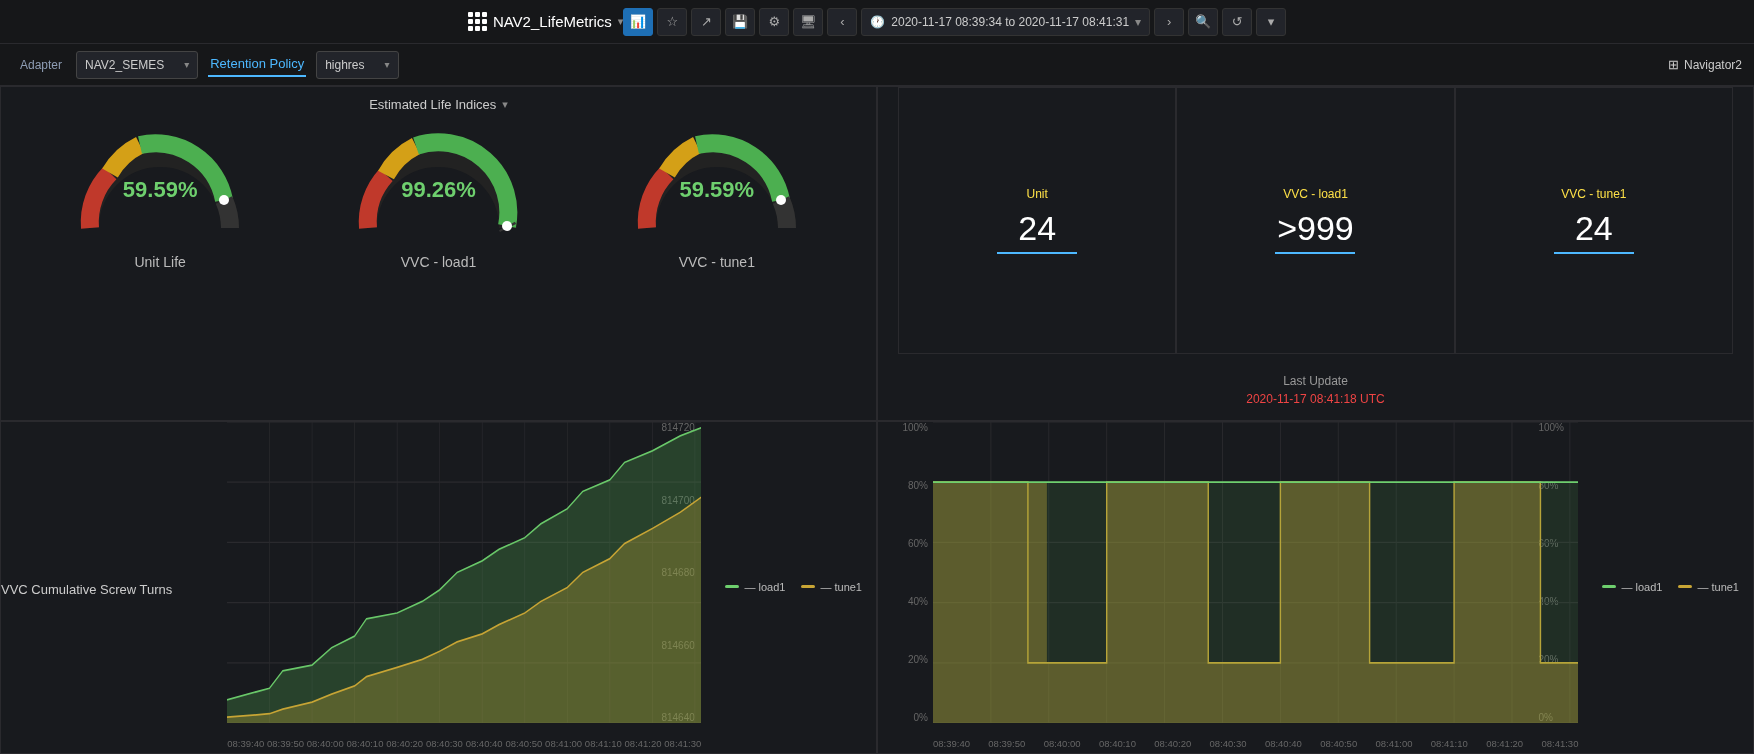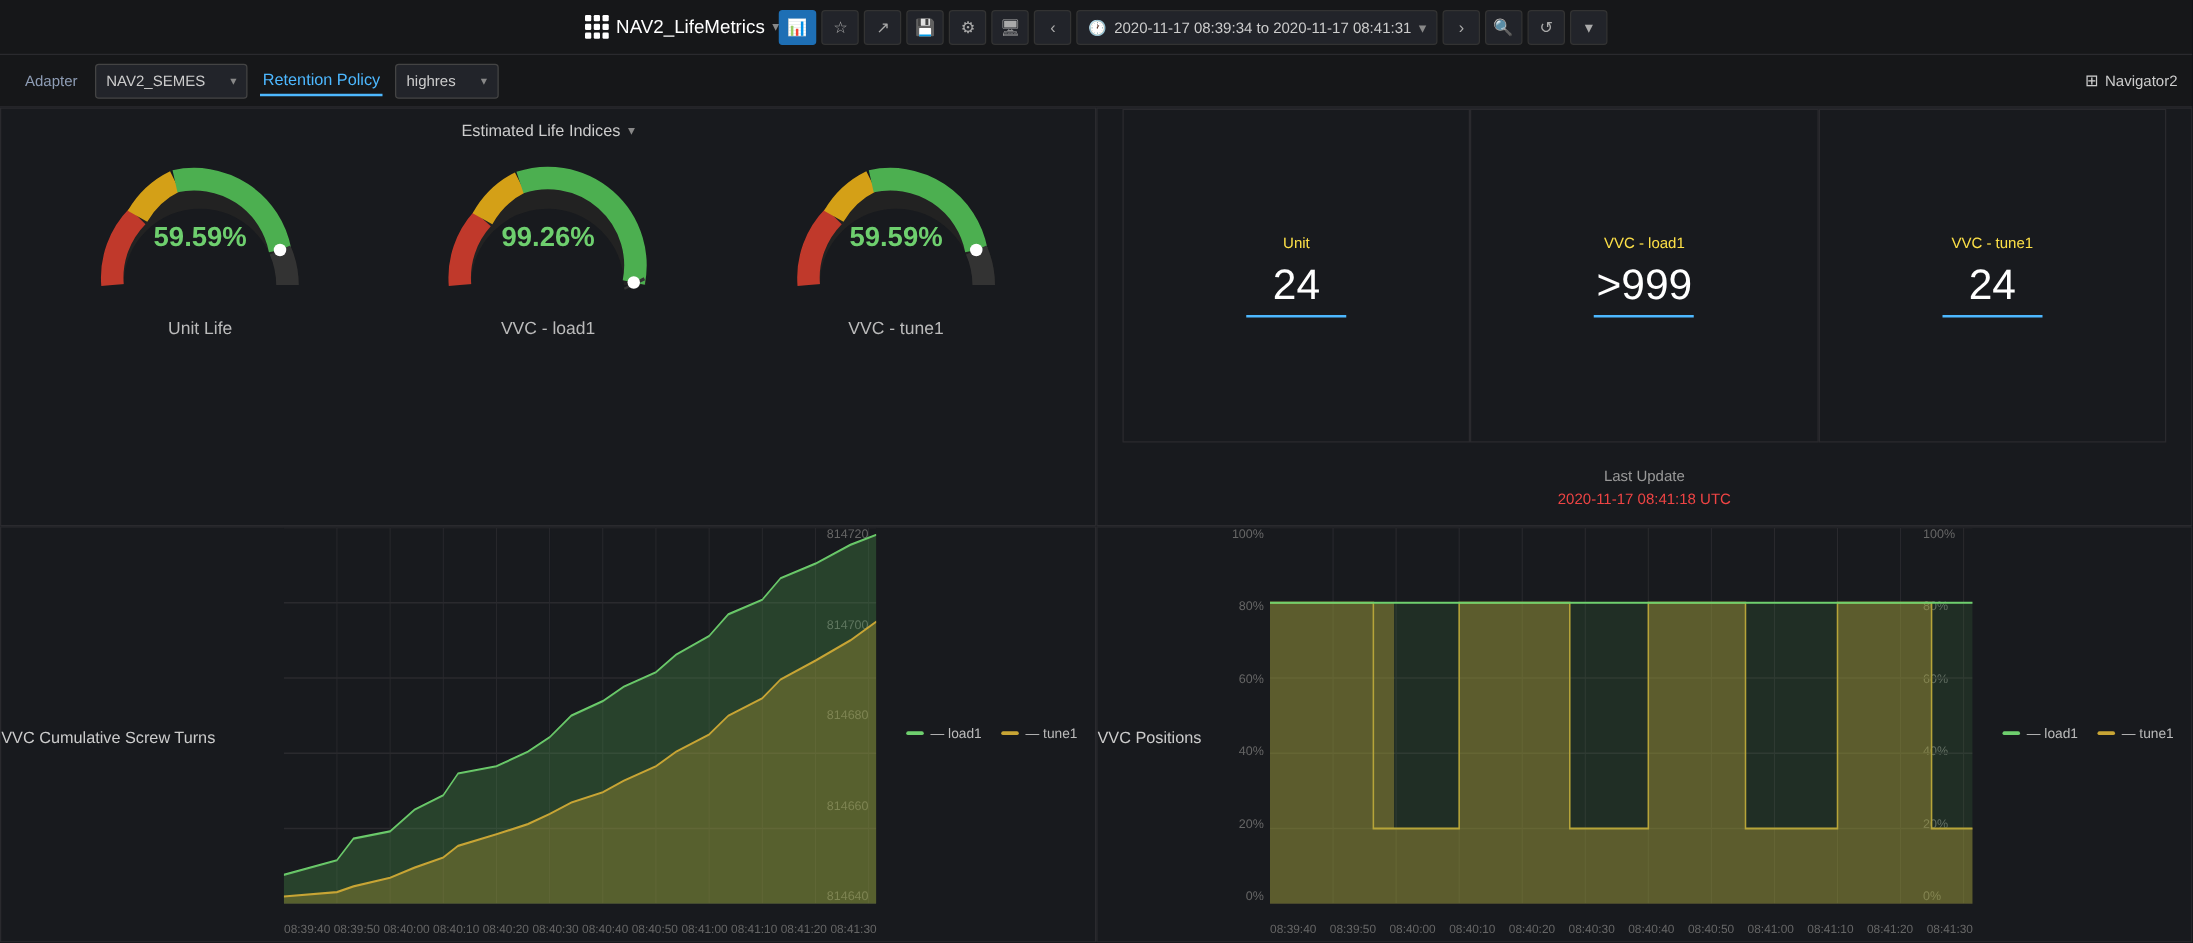--- a/index.html
+++ b/index.html
@@ -556,23 +556,20 @@
         <span>— load1</span>
       </div>
       <div class="legend-item" style="margin-left:auto;">
         <div class="legend-dot" style="background:#c8a535;"></div>
         <span>— tune1</span>
       </div>
     </div>
   </div>
 
   <div class="panel chart-panel">
-    <div class="panel-title">
-      <span>VVC Positions</span>
-    </div>
     <div class="chart-area">
       <div class="y-axis-labels">
         <span>100%</span>
         <span>80%</span>
         <span>60%</span>
         <span>40%</span>
         <span>20%</span>
         <span>0%</span>
       </div>
       <div class="y-axis-labels-right">

